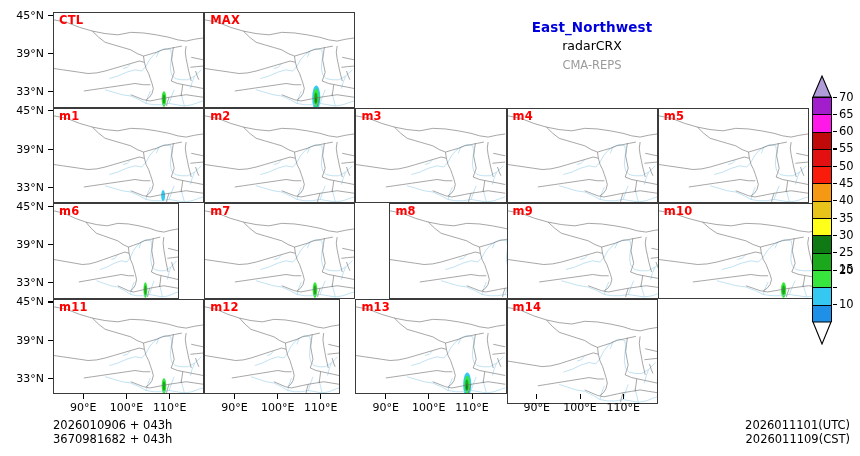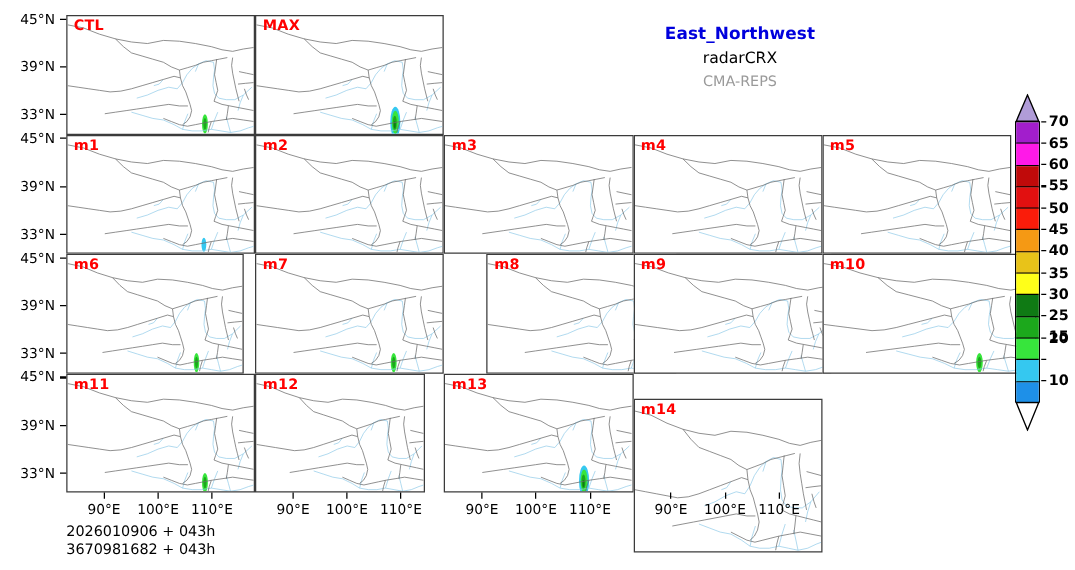--- a/index.html
+++ b/index.html
@@ -46,21 +46,21 @@
   
   #cbar{position:absolute;left:811px;top:76px;width:22px;height:268px;}
   #cb-stack{position:absolute;left:1px;top:21px;width:20px;height:225px;
             border:1.1px solid #000;box-sizing:border-box;}
   .cb-cell{width:100%;box-sizing:border-box;border-bottom:1.1px solid #000;}
   .cb-cell:last-child{border-bottom:none;}
   #cb-uparrow{position:absolute;left:1px;top:-1px;width:20px;height:23px;}
   #cb-dnarrow{position:absolute;left:1px;top:245px;width:20px;height:24px;}
   .cb-tick{position:absolute;left:22px;width:4px;height:1.1px;background:#000;}
   .cb-lab{position:absolute;left:28px;font-size:11.5px;color:#000;
-          line-height:11px;white-space:nowrap;font-weight:bold;}
+          line-height:11px;white-space:nowrap;}
 
   
   #foot-l{position:absolute;left:53px;top:419px;font-size:11.5px;line-height:13.5px;color:#000;}
   #foot-r{position:absolute;right:10px;top:419px;text-align:right;font-size:11.5px;line-height:13.5px;color:#000;}
 </style>
 </head>
 <body>
 
 <div id="root">
 
@@ -281,21 +281,21 @@
             <path d="M77.14,90.00 L82.86,88.67 L88.57,87.33 L94.29,88.67 L100.00,90.00" fill="none" stroke="#6b6b6b" stroke-width="0.6" vector-effect="non-scaling-stroke"></path>
             <path d="M77.14,90.00 L76.00,95.33 L75.43,99.33" fill="none" stroke="#6b6b6b" stroke-width="0.6" vector-effect="non-scaling-stroke"></path>
             <path d="M86.29,76.67 L85.71,83.33 L85.14,88.67" fill="none" stroke="#6b6b6b" stroke-width="0.6" vector-effect="non-scaling-stroke"></path>
             <path d="M94.86,62.00 L96.00,67.33 L97.14,71.33" fill="none" stroke="#6b6b6b" stroke-width="0.6" vector-effect="non-scaling-stroke"></path>
             <path d="M92.00,47.33 L96.00,48.67 L100.00,50.00" fill="none" stroke="#6b6b6b" stroke-width="0.6" vector-effect="non-scaling-stroke"></path>
             <path d="M91.43,58.00 L95.43,57.33 L100.00,56.67" fill="none" stroke="#6b6b6b" stroke-width="0.6" vector-effect="non-scaling-stroke"></path>
           </svg>
         </div>
         <div class="plabel">m5</div>
       </div>
-      <div class="panel" style="left: 0px; top: 191.2px; width: 142px; height: 95.6px;">
+      <div class="panel" style="left: 0px; top: 191.2px; width: 126px; height: 95.6px;">
         <div class="maplayer">
           <svg viewBox="0 0 100 100" preserveAspectRatio="none">
             <ellipse cx="73.71" cy="92.00" rx="1.57" ry="8.33" fill="#37e53c"></ellipse>
             <ellipse cx="73.71" cy="92.00" rx="0.86" ry="5.00" fill="#1ca81c"></ellipse>
             <path d="M37.14,70.00 L42.86,67.33 L48.57,63.33 L54.29,60.67 L58.86,62.00 L61.71,56.67 L64.00,50.00 L66.86,44.67 L70.29,40.67 L74.29,38.00 L78.29,39.33 L78.86,46.00 L78.29,52.67 L78.00,59.33 L78.86,66.00 L81.14,70.00 L85.14,71.33 L89.71,71.33 L94.29,67.33 L98.86,60.67" fill="none" stroke="#8ec9e8" stroke-width="0.55" vector-effect="non-scaling-stroke"></path>
             <path d="M34.29,82.00 L40.00,84.67 L45.71,87.33 L51.43,88.67 L57.14,92.67 L61.71,96.67 L66.86,98.00 L72.00,98.00 L77.14,96.67 L82.29,98.00 L87.43,99.33 L92.57,98.00 L97.14,95.33 L100.00,94.00" fill="none" stroke="#8ec9e8" stroke-width="0.55" vector-effect="non-scaling-stroke"></path>
             <path d="M61.71,96.67 L62.86,90.00 L64.57,83.33" fill="none" stroke="#8ec9e8" stroke-width="0.55" vector-effect="non-scaling-stroke"></path>
             <path d="M77.14,96.67 L78.86,88.67 L80.57,82.00" fill="none" stroke="#8ec9e8" stroke-width="0.55" vector-effect="non-scaling-stroke"></path>
             <path d="M87.43,99.33 L86.29,92.67 L85.14,86.00" fill="none" stroke="#8ec9e8" stroke-width="0.55" vector-effect="non-scaling-stroke"></path>
             <path d="M94.29,67.33 L92.57,74.00 L91.43,80.67" fill="none" stroke="#8ec9e8" stroke-width="0.55" vector-effect="non-scaling-stroke"></path>
@@ -533,21 +533,21 @@
             <path d="M77.14,90.00 L82.86,88.67 L88.57,87.33 L94.29,88.67 L100.00,90.00" fill="none" stroke="#6b6b6b" stroke-width="0.6" vector-effect="non-scaling-stroke"></path>
             <path d="M77.14,90.00 L76.00,95.33 L75.43,99.33" fill="none" stroke="#6b6b6b" stroke-width="0.6" vector-effect="non-scaling-stroke"></path>
             <path d="M86.29,76.67 L85.71,83.33 L85.14,88.67" fill="none" stroke="#6b6b6b" stroke-width="0.6" vector-effect="non-scaling-stroke"></path>
             <path d="M94.86,62.00 L96.00,67.33 L97.14,71.33" fill="none" stroke="#6b6b6b" stroke-width="0.6" vector-effect="non-scaling-stroke"></path>
             <path d="M92.00,47.33 L96.00,48.67 L100.00,50.00" fill="none" stroke="#6b6b6b" stroke-width="0.6" vector-effect="non-scaling-stroke"></path>
             <path d="M91.43,58.00 L95.43,57.33 L100.00,56.67" fill="none" stroke="#6b6b6b" stroke-width="0.6" vector-effect="non-scaling-stroke"></path>
           </svg>
         </div>
         <div class="plabel">m13</div>
       </div>
-      <div class="panel" style="left: 453.6px; top: 286.8px; width: 151.2px; height: 123px; margin-top: 20px;">
+      <div class="panel" style="left: 453.6px; top: 286.8px; width: 151.2px; height: 105px;">
         <div class="maplayer">
           <svg viewBox="0 0 100 100" preserveAspectRatio="none">
             <path d="M37.14,70.00 L42.86,67.33 L48.57,63.33 L54.29,60.67 L58.86,62.00 L61.71,56.67 L64.00,50.00 L66.86,44.67 L70.29,40.67 L74.29,38.00 L78.29,39.33 L78.86,46.00 L78.29,52.67 L78.00,59.33 L78.86,66.00 L81.14,70.00 L85.14,71.33 L89.71,71.33 L94.29,67.33 L98.86,60.67" fill="none" stroke="#8ec9e8" stroke-width="0.55" vector-effect="non-scaling-stroke"></path>
             <path d="M34.29,82.00 L40.00,84.67 L45.71,87.33 L51.43,88.67 L57.14,92.67 L61.71,96.67 L66.86,98.00 L72.00,98.00 L77.14,96.67 L82.29,98.00 L87.43,99.33 L92.57,98.00 L97.14,95.33 L100.00,94.00" fill="none" stroke="#8ec9e8" stroke-width="0.55" vector-effect="non-scaling-stroke"></path>
             <path d="M61.71,96.67 L62.86,90.00 L64.57,83.33" fill="none" stroke="#8ec9e8" stroke-width="0.55" vector-effect="non-scaling-stroke"></path>
             <path d="M77.14,96.67 L78.86,88.67 L80.57,82.00" fill="none" stroke="#8ec9e8" stroke-width="0.55" vector-effect="non-scaling-stroke"></path>
             <path d="M87.43,99.33 L86.29,92.67 L85.14,86.00" fill="none" stroke="#8ec9e8" stroke-width="0.55" vector-effect="non-scaling-stroke"></path>
             <path d="M94.29,67.33 L92.57,74.00 L91.43,80.67" fill="none" stroke="#8ec9e8" stroke-width="0.55" vector-effect="non-scaling-stroke"></path>
             <path d="M70.29,40.67 L68.57,47.33" fill="none" stroke="#8ec9e8" stroke-width="0.55" vector-effect="non-scaling-stroke"></path>
             <path d="M51.43,54.00 L49.14,58.00 L46.29,59.33" fill="none" stroke="#8ec9e8" stroke-width="0.55" vector-effect="non-scaling-stroke"></path>
@@ -674,14 +674,18 @@
         <div class="cb-lab" style="top: 32.8077px;">65</div>
         <div class="cb-tick" style="top: 20.5px;"></div>
         <div class="cb-lab" style="top: 15.5px;">70</div>
       </div>
   </div>
 
   <div id="foot-l">
     <div>2026010906  +  043h</div>
     <div>3670981682  +  043h</div>
   </div>
+  <div id="foot-r">
+    <div>2026011101(UTC)</div>
+    <div>2026011109(CST)</div>
+  </div>
 
 </div>
 
 </body></html>

